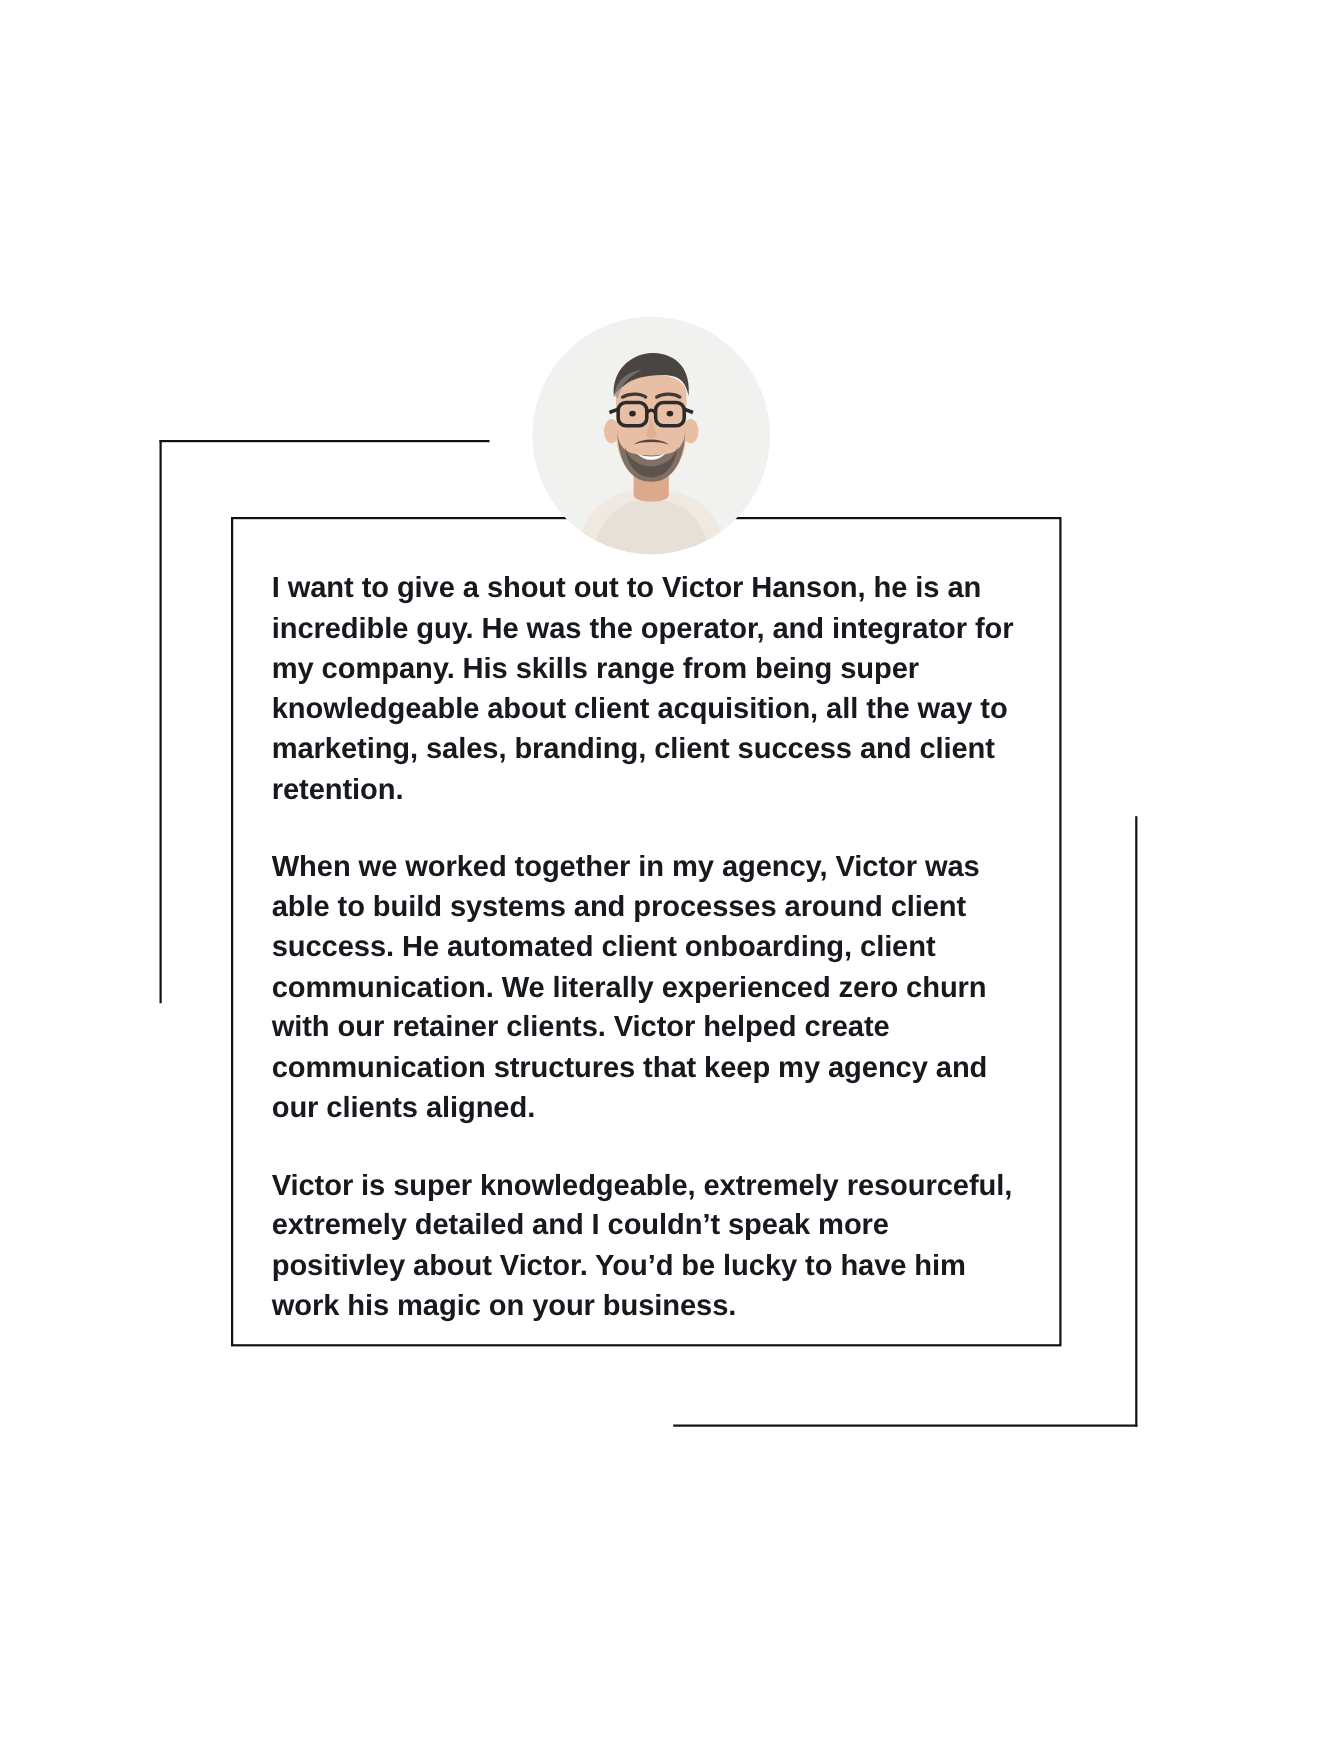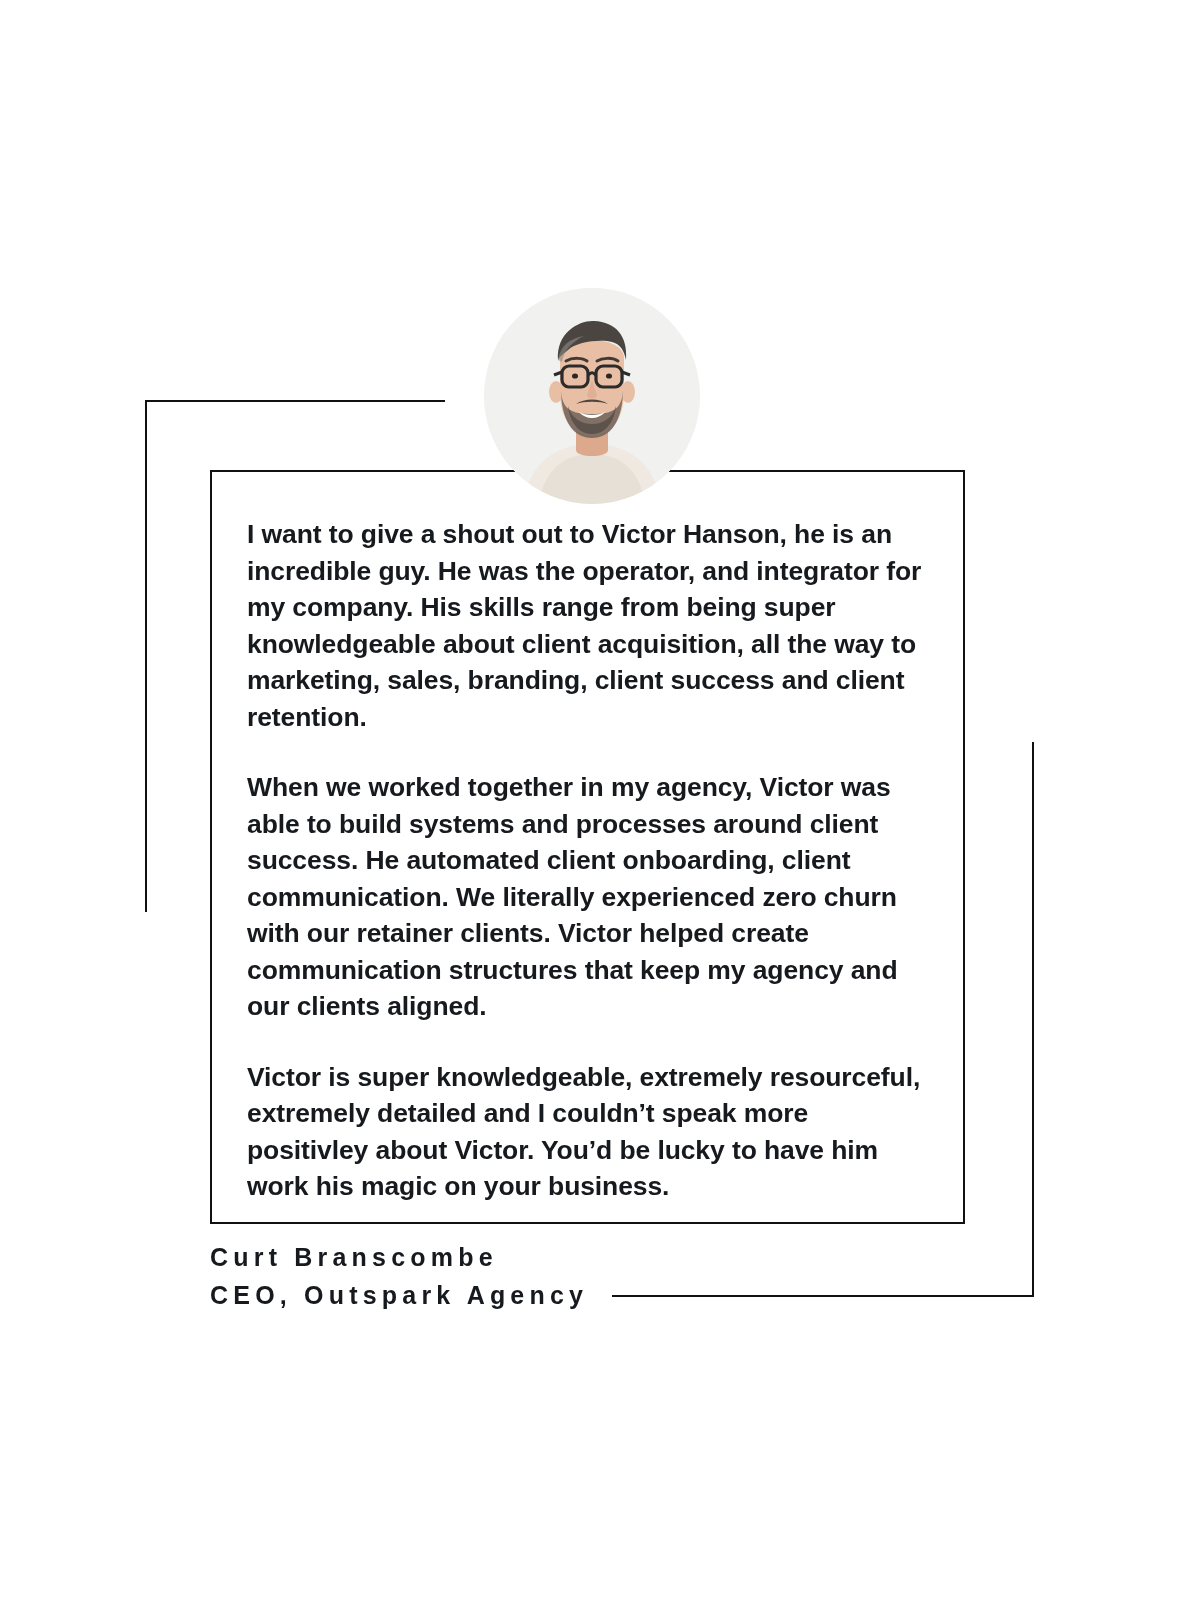--- a/index.html
+++ b/index.html
@@ -190,18 +190,14 @@
       </g>
     </svg>
   </div>
 
   <div class="quote-inner">
     <p class="quote-p">I want to give a shout out to Victor Hanson, he is an incredible guy. He was the operator, and integrator for my company. His skills range from being super knowledgeable about client acquisition, all the way to marketing, sales, branding, client success and client retention.</p>
     <p class="quote-p">When we worked together in my agency, Victor was able to build systems and processes around client success. He automated client onboarding, client communication. We literally experienced zero churn with our retainer clients. Victor helped create communication structures that keep my agency and our clients aligned.</p>
     <p class="quote-p">Victor is super knowledgeable, extremely resourceful, extremely detailed and I couldn’t speak more positivley about Victor. You’d be lucky to have him work his magic on your business.</p>
   </div>
 
-  <div class="attrib">
-    <div class="attrib-name">Curt Branscombe</div>
-    <div class="attrib-role">CEO, Outspark Agency</div>
-  </div>
 
 </div>
 
 </body></html>

